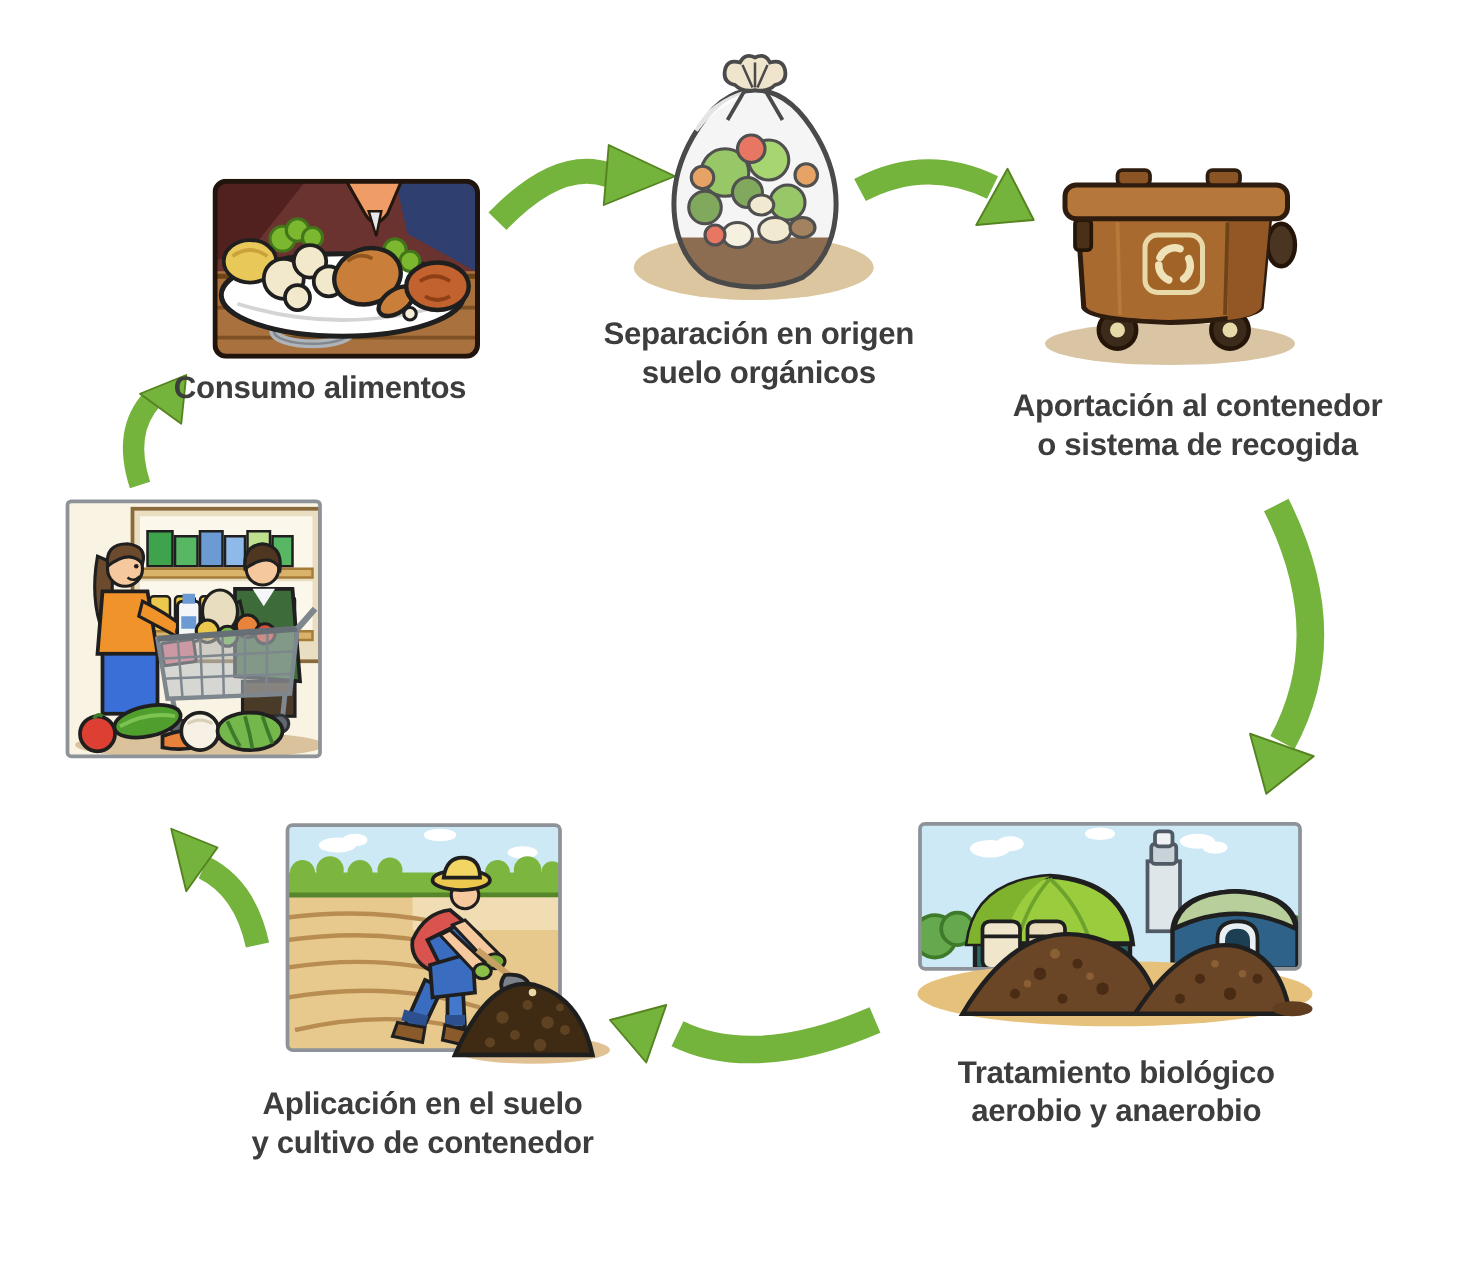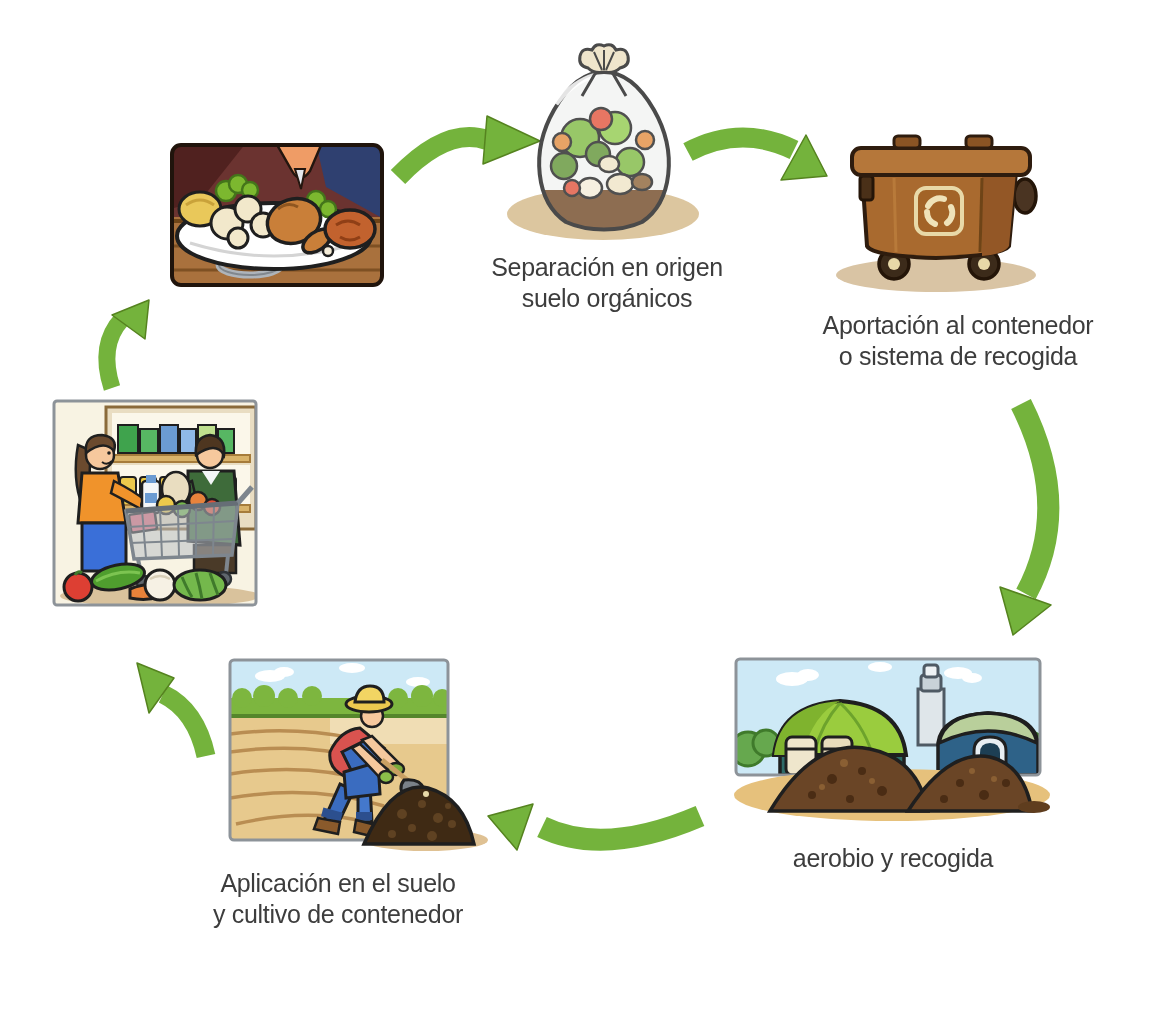--- a/index.html
+++ b/index.html
@@ -1,20 +1,20 @@
 <!DOCTYPE html>
 <html style="--background: #ffffff; --arrow: #74b33c; --arrow_edge: #55831f; --label_text: #3d3d3d;"><head>
 <meta charset="utf-8">
 <style>
   html,body{margin:0;padding:0;background:#fff;}
   .canvas{position:relative;width:1170px;height:1024px;background:var(--background,#ffffff);
           overflow:hidden;font-family:"Liberation Sans",sans-serif;}
   .illus{position:absolute;}
   .label{position:absolute;transform:translateX(-50%);text-align:center;white-space:nowrap;
-         font-weight:400;font-size:25px;line-height:31px;letter-spacing:-0.3px;
+         font-weight:700;font-size:25px;line-height:31px;letter-spacing:-0.3px;
          color:var(--label_text,#3d3d3d);}
   #arrows{position:absolute;left:0;top:0;pointer-events:none;}
   .band{fill:none;stroke:var(--arrow,#74b33c);}
   .head{fill:var(--arrow,#74b33c);stroke:var(--arrow_edge,#55831f);stroke-width:1.5;stroke-linejoin:round;}
 </style>
 </head>
 <body>
 
 <div class="canvas">
 
@@ -88,20 +88,24 @@
         <circle cx="158" cy="108" r="5" fill="#f4ecd8" stroke="#1f1f1f" stroke-width="2.5"></circle>
         <path d="M108,66 q10,-8 20,-2" fill="none" stroke="#8f5620" stroke-width="3"></path>
       </g>
       <g>
         <ellipse cx="180" cy="86" rx="25" ry="19" fill="#c2622e" stroke="#1f1f1f" stroke-width="3.5"></ellipse>
         <path d="M166,82 q12,-8 24,0 M170,94 q10,6 20,0" fill="none" stroke="#8f3f16" stroke-width="3"></path>
       </g>
     </g>
     <rect x="2" y="2" width="210" height="140" rx="9" fill="none" stroke="#20140c" stroke-width="4"></rect>
   </svg>
+  <div class="label" style="left:256px;top:295px">
+    <div>Consumo alimentos</div>
+    <div></div>
+  </div>
 
   <svg class="illus" style="left:502px;top:42px;width:205px;height:205px" viewBox="0 0 205 205">
     <ellipse cx="101" cy="172" rx="96" ry="26" fill="#dcc69f"></ellipse>
     <defs>
         <clipPath id="clipBag">
           <path d="M64,180 C34,160 28,110 52,68 C68,40 86,30 102,30 C118,30 136,40 152,68 C176,110 170,160 140,180 C118,190 86,190 64,180 Z"></path>
         </clipPath>
       </defs>
     <g clip-path="url(#clipBag)">
       <rect x="28" y="28" width="150" height="160" fill="#f1f3f1"></rect>
@@ -232,21 +236,22 @@
         <circle cx="122" cy="110" r="4"></circle>
           <circle cx="150" cy="128" r="3"></circle>
           <circle cx="100" cy="134" r="3"></circle>
         <circle cx="250" cy="118" r="3"></circle>
           <circle cx="272" cy="126" r="3"></circle>
       </g>
       <ellipse cx="312" cy="154" rx="16" ry="6" fill="#5f3d1e"></ellipse>
     </g>
   </svg>
   <div class="label" style="left:893px;top:843px">
-    <div>aerobio y recogida</div>
+    <div>Tratamiento biológico</div>
+    <div>aerobio y anaerobio</div>
   </div>
 
   <svg class="illus" style="left:212px;top:652px;width:282px;height:210px" viewBox="0 0 282 210">
     <defs>
         <clipPath id="clipApl">
           <rect x="18" y="8" width="218" height="180" rx="4"></rect>
         </clipPath>
       </defs>
     <g clip-path="url(#clipApl)">
       <rect x="18" y="8" width="218" height="180" fill="#cde9f6"></rect>

